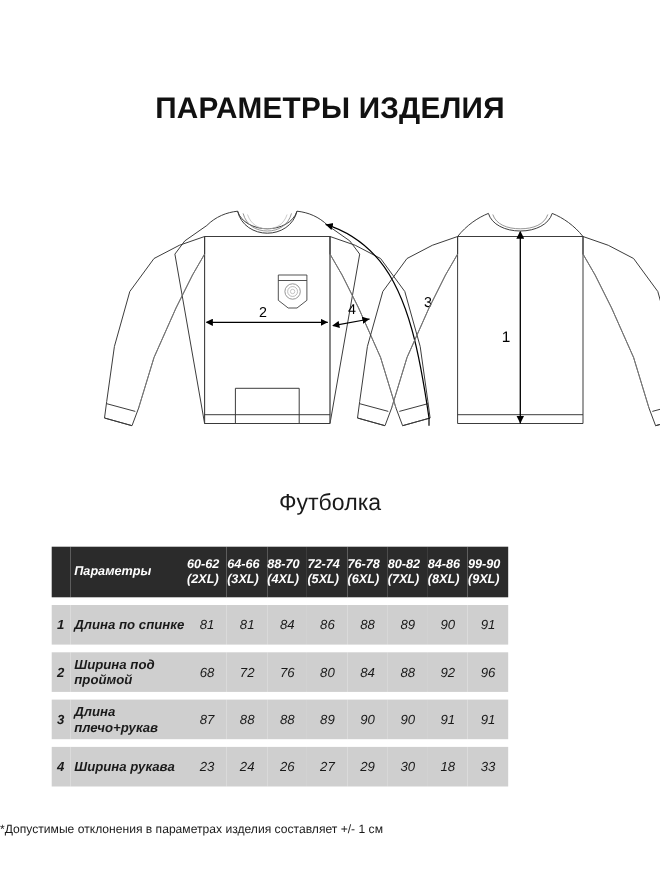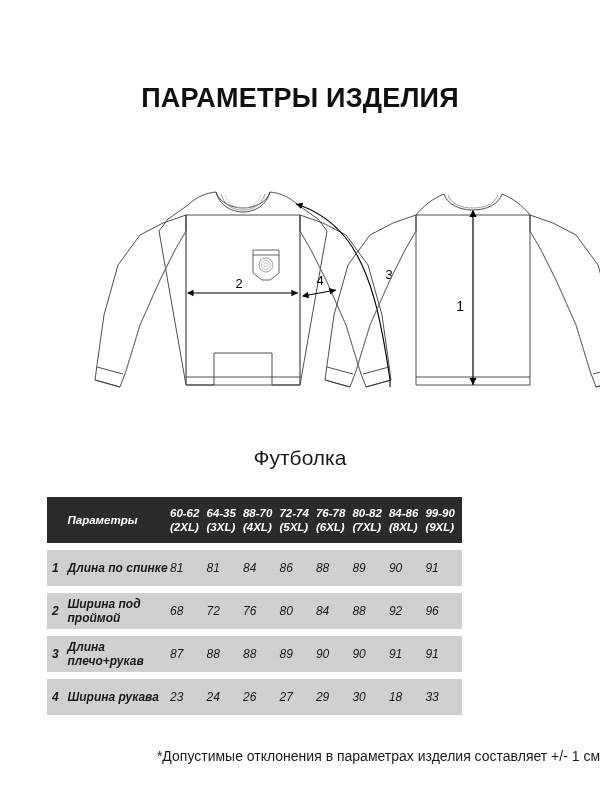--- a/index.html
+++ b/index.html
@@ -107,32 +107,32 @@
     font-weight: bold;
     font-size: 11.5px;
   }
   .td-param {
     text-align: left;
     padding-left: 4px !important;
     font-weight: bold;
     font-size: 11.5px;
   }
   .td-val {
-    text-align: left;
+    text-align: center;
     font-size: 12px;
   }
 
   
   #footnote {
     position: absolute;
     top: 748px;
     left: 0;
     width: 600px;
-    text-align: right;
-    font-size: 14px;
+    text-align: left;
+    font-size: 11px;
     color: #1a1a1a;
   }
 </style>
 </head>
 <body>
 
 <div id="page-title">ПАРАМЕТРЫ ИЗДЕЛИЯ</div>
 
 <div id="illustrations">
   <svg width="600" height="235" viewBox="0 0 600 235" xmlns="http://www.w3.org/2000/svg">
@@ -245,21 +245,21 @@
 <table id="size-table">
   <thead>
     <tr class="thead-row">
       <th class="th-idx"></th>
       <th class="th-param">Параметры</th>
       <th class="th-size">
         <span class="size-main">60-62</span>
         <span class="size-sub">(2XL)</span>
       </th>
       <th class="th-size">
-        <span class="size-main">64-35</span>
+        <span class="size-main">64-66</span>
         <span class="size-sub">(3XL)</span>
       </th>
       <th class="th-size">
         <span class="size-main">88-70</span>
         <span class="size-sub">(4XL)</span>
       </th>
       <th class="th-size">
         <span class="size-main">72-74</span>
         <span class="size-sub">(5XL)</span>
       </th>

